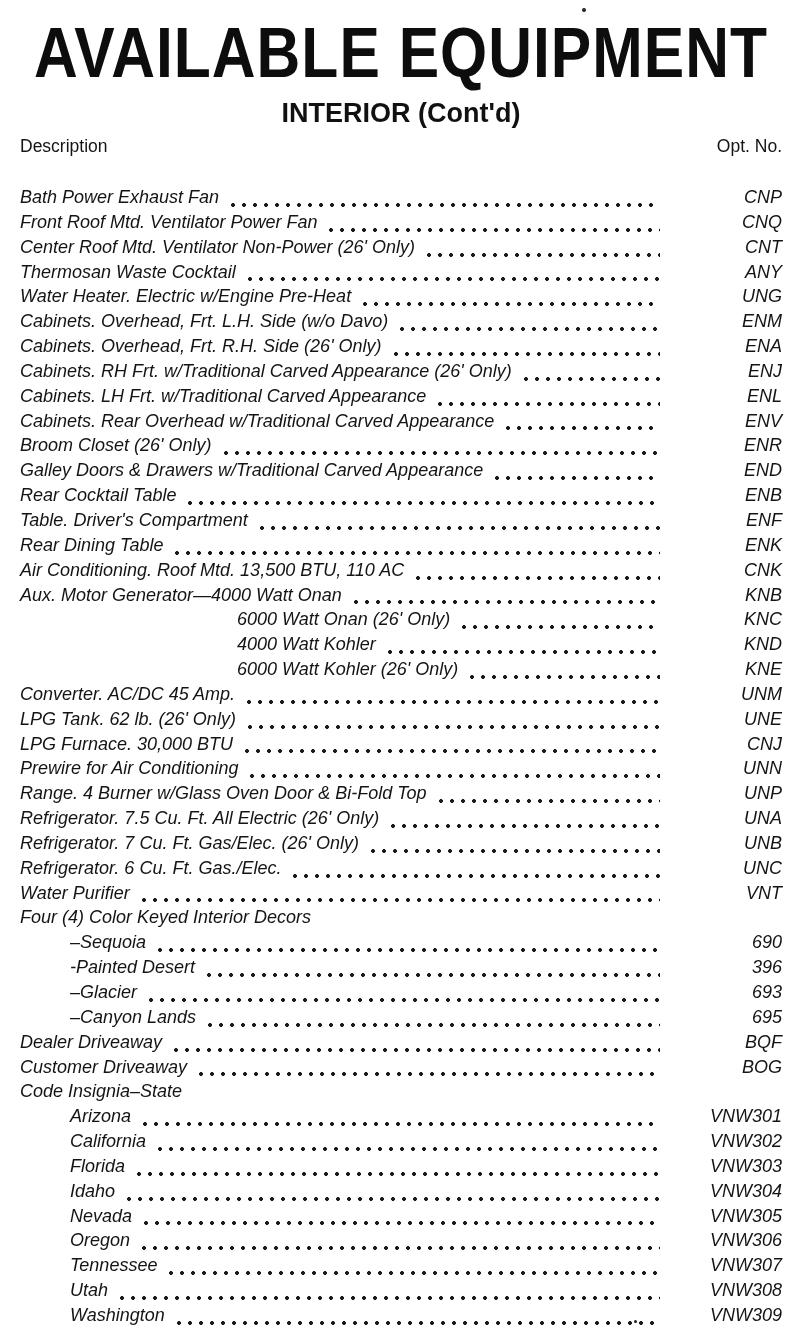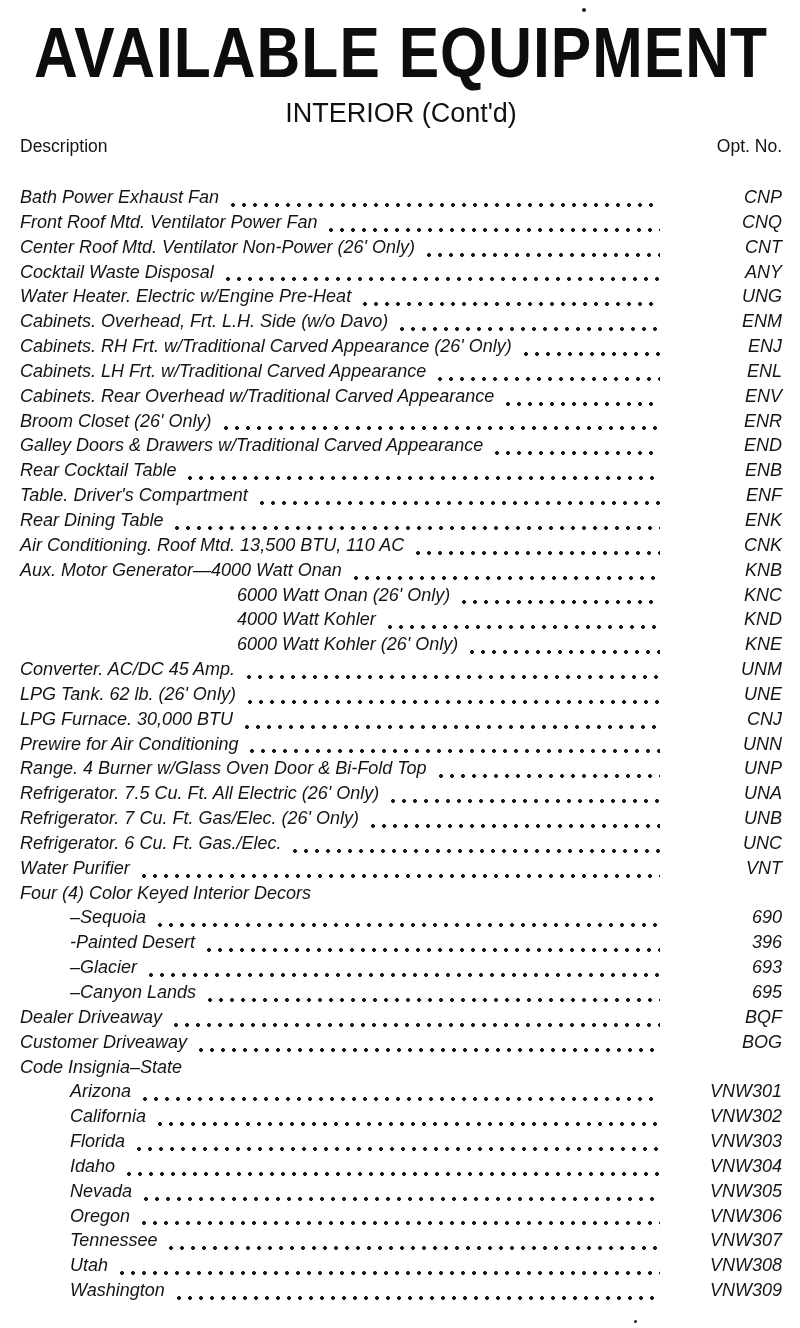--- a/index.html
+++ b/index.html
@@ -26,21 +26,21 @@
     letter-spacing: 1px;
     white-space: nowrap;
     transform: scale(1.01, 1.16);
     transform-origin: 50% 20%;
     color: #0d0d0d;
   }
   .subtitle {
     text-align: center;
     font-size: 27px;
     line-height: 30px;
-    font-weight: normal;
+    font-weight: bold;
     margin-top: 16px;
     color: #111;
   }
   .col-header {
     display: flex;
     justify-content: space-between;
     align-items: baseline;
     font-size: 17.5px;
     line-height: 20px;
     margin-top: 8px;
@@ -108,33 +108,38 @@
         <span class="desc">Front Roof Mtd. Ventilator Power Fan</span>
         <span class="leader"></span>
         <span class="code">CNQ</span>
       </div>
       <div class="row indent0">
         <span class="desc">Center Roof Mtd. Ventilator Non-Power (26' Only)</span>
         <span class="leader"></span>
         <span class="code">CNT</span>
       </div>
       <div class="row indent0">
-        <span class="desc">Cocktail Waste Disposal</span>
+        <span class="desc">Thermosan Waste Cocktail</span>
         <span class="leader"></span>
         <span class="code">ANY</span>
       </div>
       <div class="row indent0">
         <span class="desc">Water Heater. Electric w/Engine Pre-Heat</span>
         <span class="leader"></span>
         <span class="code">UNG</span>
       </div>
       <div class="row indent0">
         <span class="desc">Cabinets. Overhead, Frt. L.H. Side (w/o Davo)</span>
         <span class="leader"></span>
         <span class="code">ENM</span>
+      </div>
+      <div class="row indent0">
+        <span class="desc">Cabinets. Overhead, Frt. R.H. Side (26' Only)</span>
+        <span class="leader"></span>
+        <span class="code">ENA</span>
       </div>
       <div class="row indent0">
         <span class="desc">Cabinets. RH Frt. w/Traditional Carved Appearance (26' Only)</span>
         <span class="leader"></span>
         <span class="code">ENJ</span>
       </div>
       <div class="row indent0">
         <span class="desc">Cabinets. LH Frt. w/Traditional Carved Appearance</span>
         <span class="leader"></span>
         <span class="code">ENL</span>

